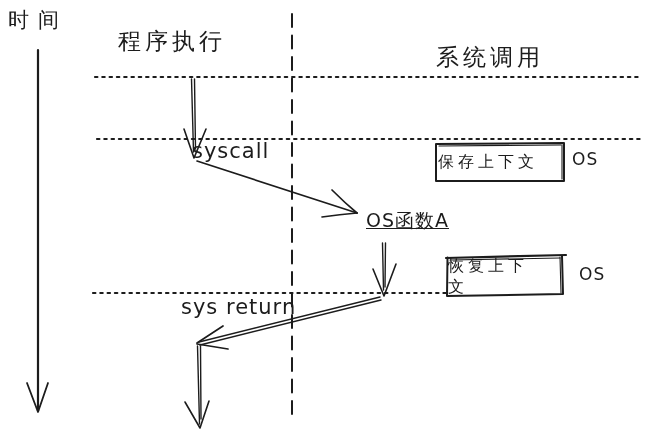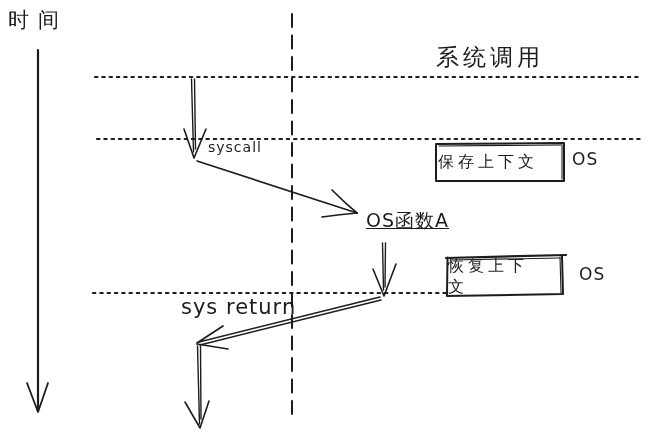--- a/index.html
+++ b/index.html
@@ -12,21 +12,21 @@
     overflow: hidden;
     font-family: "DejaVu Sans", sans-serif;
     color: var(--ink);
     border-radius: 16px;
   }
   .stage svg { position: absolute; left: 0; top: 0; }
   .lbl { position: absolute; white-space: nowrap; line-height: 1.1; color: var(--ink); }
   .lbl-time        { left: 8px;   top: 9px;   font-size: 21px; letter-spacing: 9px; }
   .lbl-col-program { left: 118px; top: 29px;  font-size: 23px; letter-spacing: 4px; }
   .lbl-col-system  { left: 436px; top: 29px;  font-size: 23px; letter-spacing: 4px; margin-top: 16px; }
-  .lbl-syscall     { left: 208px; top: 140px; font-size: 14px; letter-spacing: 1px; }
+  .lbl-syscall     { left: 192px; top: 140px; font-size: 21px; letter-spacing: 1px; }
   .lbl-osfunc      { left: 366px; top: 210px; font-size: 19px; letter-spacing: 1px; text-decoration: underline; }
   .lbl-sysreturn   { left: 167px; top: 296px; font-size: 21px; letter-spacing: 1px; margin-left: 14px; }
   .boxtext {
     position: absolute; display: flex; align-items: center; justify-content: center;
     font-size: 16px; letter-spacing: 4px; color: var(--ink);
   }
   .box-save    { left: 437px; top: 144px; width: 102px; height: 36px; }
   .box-restore { left: 448px; top: 258px; width: 94px; height: 37px; }
   .lbl-os1 { left: 572px; top: 150px; font-size: 17px; letter-spacing: 1px; }
   .lbl-os2 { left: 579px; top: 265px; font-size: 17px; letter-spacing: 1px; }
@@ -88,20 +88,21 @@
 
     <g>
       <path d="M446,258 L566,255" stroke-width="2.2"></path>
       <polyline points="562,256 563,294 447,296 447.5,257.5" stroke-width="2"></polyline>
       <path d="M450,260 L560,258" stroke-width="1.1"></path>
       <path d="M560,257 L561,293" stroke-width="1.1"></path>
     </g>
   </svg>
 
   <div class="lbl lbl-time">时间</div>
+  <div class="lbl lbl-col-program">程序执行</div>
   <div class="lbl lbl-col-system">系统调用</div>
   <div class="lbl lbl-syscall">syscall</div>
   <div class="lbl lbl-osfunc">OS函数A</div>
   <div class="lbl lbl-sysreturn">sys return</div>
 
   <div class="boxtext box-save">保存上下文</div>
   <div class="lbl lbl-os1">OS</div>
   <div class="boxtext box-restore">恢复上下文</div>
   <div class="lbl lbl-os2">OS</div>
 

